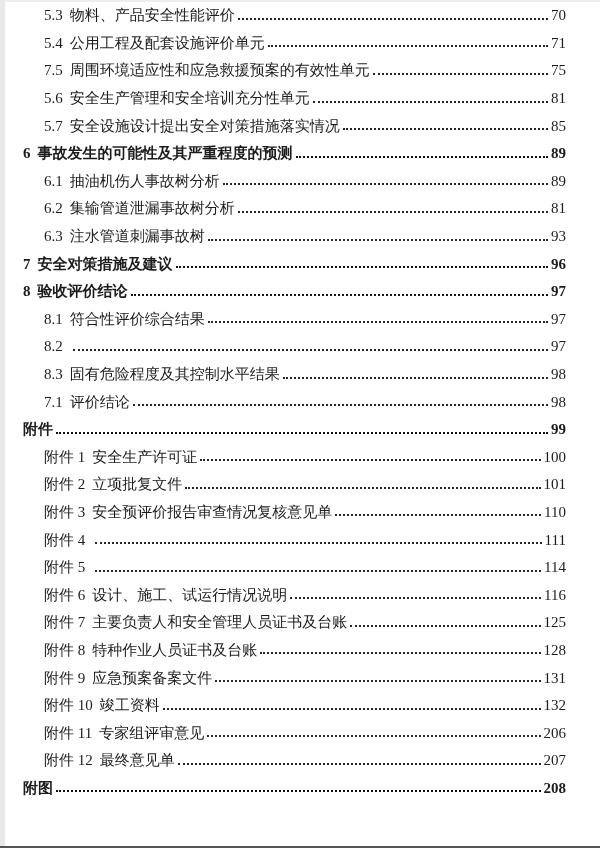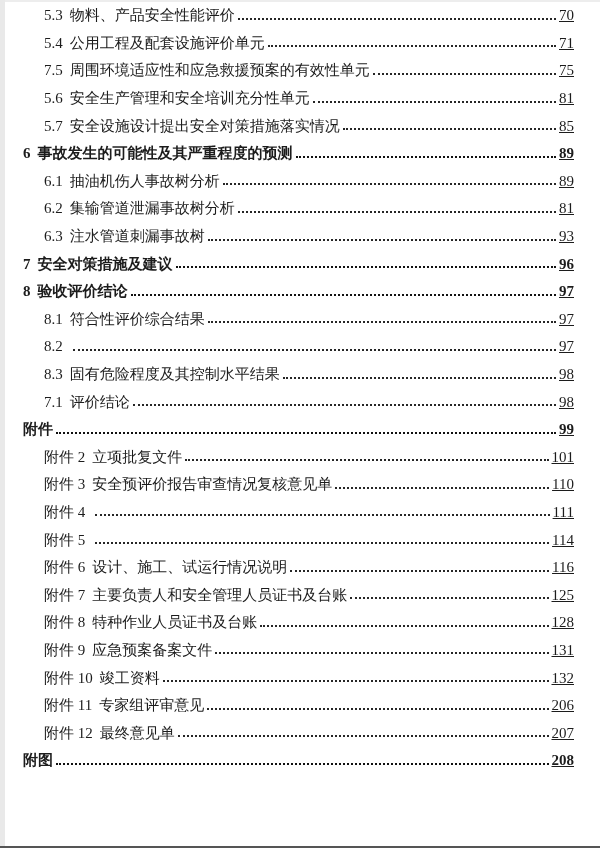--- a/index.html
+++ b/index.html
@@ -27,21 +27,21 @@
     background: #ededed;
   }
   .edge-bottom {
     position: absolute;
     left: 0; bottom: 0;
     width: 600px; height: 2px;
     background: #555555;
   }
   .toc {
     position: absolute;
-    top: 2px; left: 0; right: 4px;
+    top: 2px; left: 0; right: 12px;
   }
   .row {
     display: flex;
     align-items: center;
     height: 27.6px;
     box-sizing: border-box;
     padding-right: 22px;
     font-size: 15px;
     color: #1c1c1c;
     white-space: nowrap;
@@ -66,21 +66,20 @@
     border-bottom: 2px dotted #262626;
     position: relative;
     top: 3px;
     min-width: 10px;
   }
   .row.l1 .leader {
     border-bottom-color: #111111;
   }
   .pagenum {
     text-align: right;
-    text-decoration: underline;
   }
 </style>
 </head>
 <body>
 
 <div class="edge-top"></div>
 <div class="edge-left"></div>
 
 <div class="toc" id="toc-list">
     <div class="row l2">
@@ -172,20 +171,26 @@
     <span class="leader"></span>
     <span class="pagenum">98</span>
   </div>
     <div class="row l1">
 
     <span class="title">附件</span>
     <span class="leader"></span>
     <span class="pagenum">99</span>
   </div>
     <div class="row l2">
+    <span class="num">附件 1</span>
+    <span class="title">安全生产许可证</span>
+    <span class="leader"></span>
+    <span class="pagenum">100</span>
+  </div>
+    <div class="row l2">
     <span class="num">附件 2</span>
     <span class="title">立项批复文件</span>
     <span class="leader"></span>
     <span class="pagenum">101</span>
   </div>
     <div class="row l2">
     <span class="num">附件 3</span>
     <span class="title">安全预评价报告审查情况复核意见单</span>
     <span class="leader"></span>
     <span class="pagenum">110</span>

